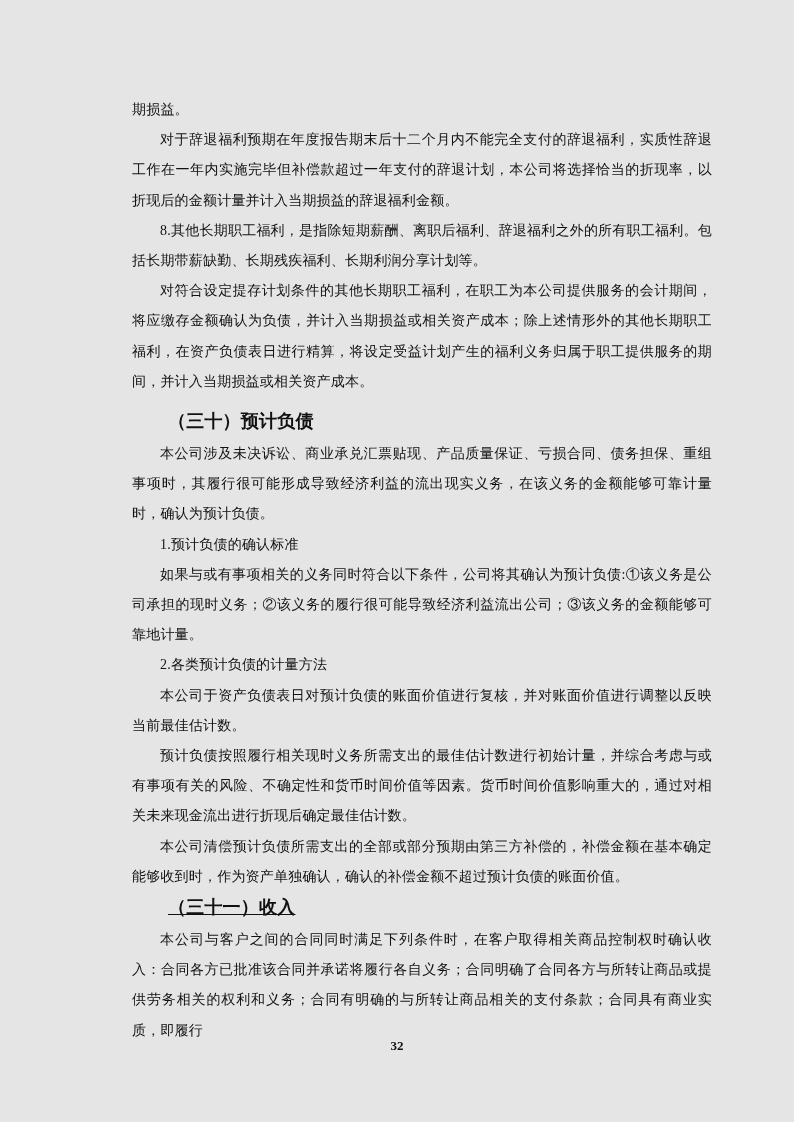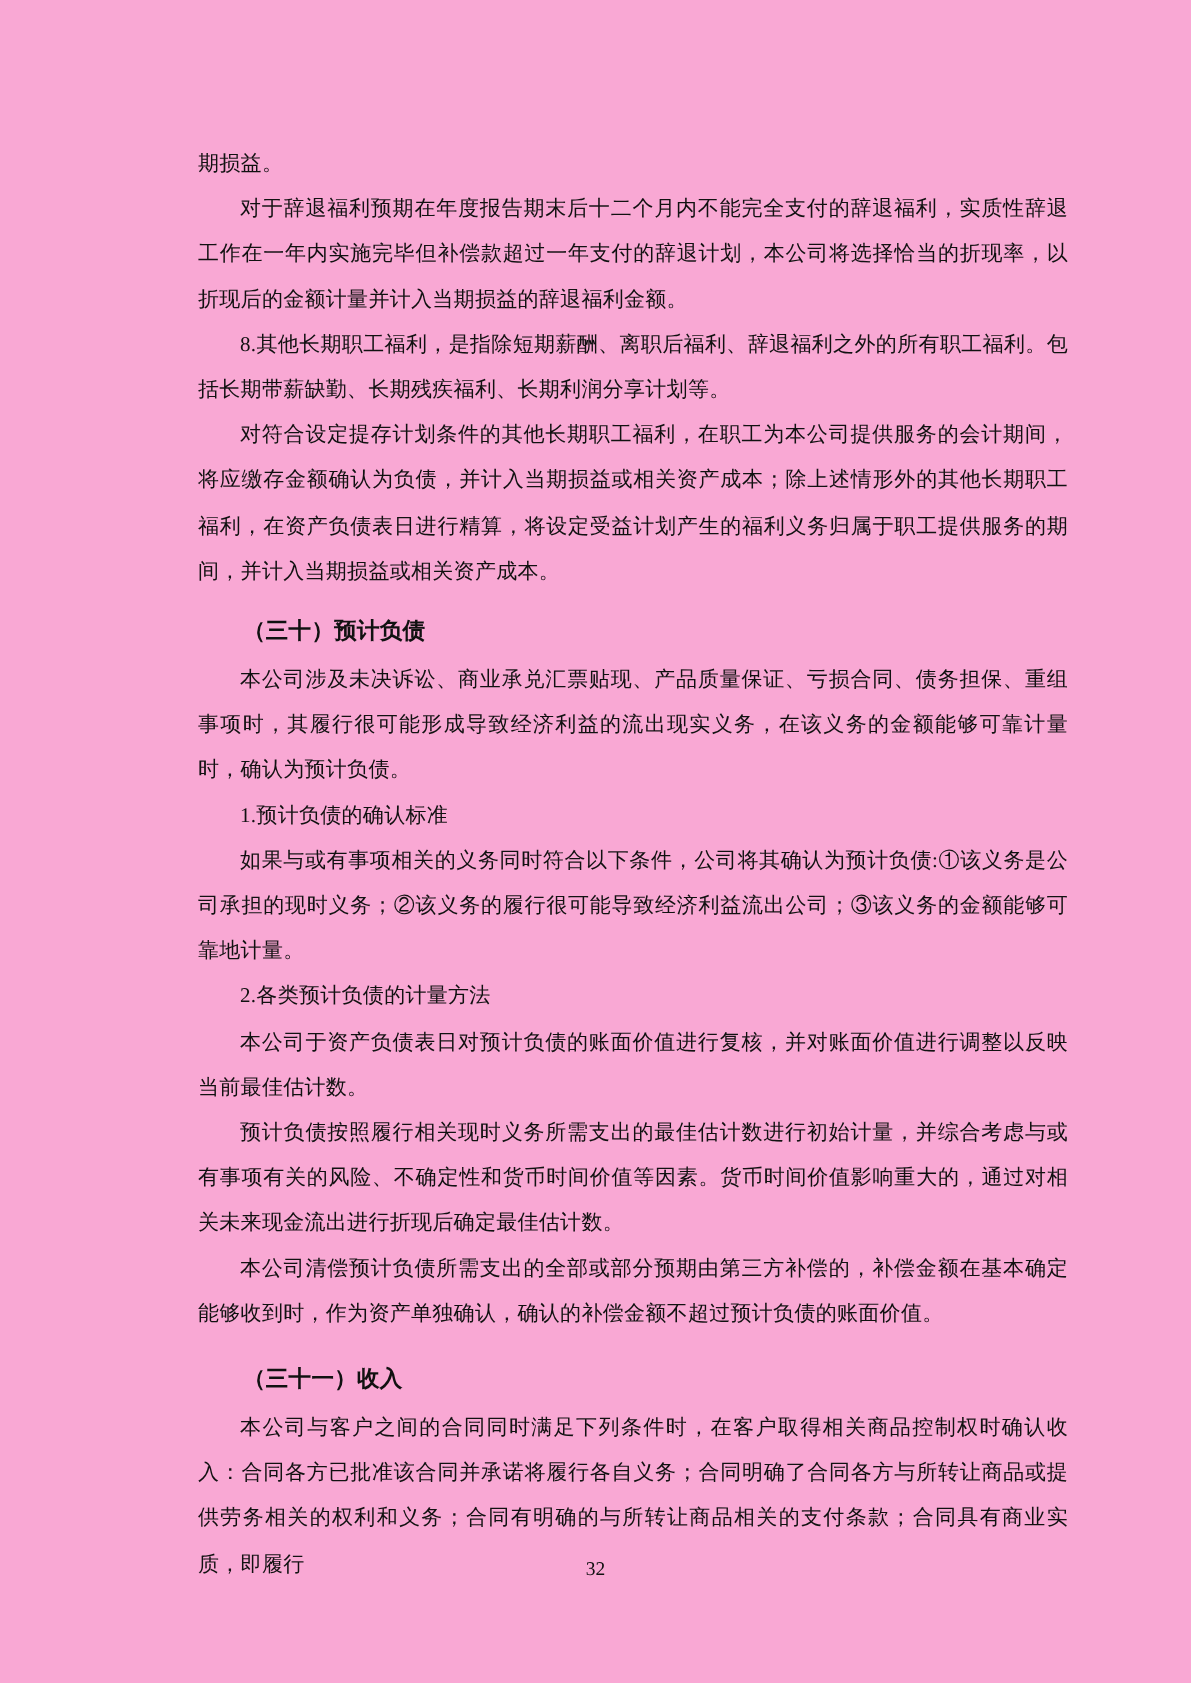--- a/index.html
+++ b/index.html
@@ -5,21 +5,21 @@
   html, body {
     margin: 0;
     padding: 0;
     background: #ffffff;
   }
   .page {
     position: relative;
     width: 794px;
     height: 1122px;
     margin: 0 auto;
-    background: #f9a8d4;
+    background: #e5e5e5;
     color: #111111;
     font-family: "Liberation Serif", "DejaVu Serif", serif;
     overflow: hidden;
     box-sizing: border-box;
   }
   .content {
     position: absolute;
     top: 95px;
     left: 132px;
     width: 580px;
@@ -29,38 +29,40 @@
     font-size: 14px;
     line-height: 30.2px;
     text-align: justify;
     letter-spacing: 0.2px;
   }
   .content p.indent {
     text-indent: 2em;
   }
   .content h2 {
     margin: 9px 0 3px 0;
-    font-size: 15px;
+    font-size: 18px;
     font-weight: bold;
     line-height: 30px;
     text-indent: 2em;
     letter-spacing: 0.2px;
   }
   .content h2.extra-space {
-    margin-top: 13px;
+    margin-top: 0;
+    text-decoration: underline;
   }
   .footer {
     position: absolute;
     top: 1036px;
     left: 0;
     width: 100%;
     text-align: center;
     font-size: 13px;
     line-height: 20px;
     color: #111111;
+    font-weight: bold;
   }
 </style>
 </head>
 <body>
 
 <div class="page">
   <div class="content">
     <p>期损益。</p>
     <p class="indent">对于辞退福利预期在年度报告期末后十二个月内不能完全支付的辞退福利，实质性辞退工作在一年内实施完毕但补偿款超过一年支付的辞退计划，本公司将选择恰当的折现率，以折现后的金额计量并计入当期损益的辞退福利金额。</p>
     <p class="indent">8.其他长期职工福利，是指除短期薪酬、离职后福利、辞退福利之外的所有职工福利。包括长期带薪缺勤、长期残疾福利、长期利润分享计划等。</p>

